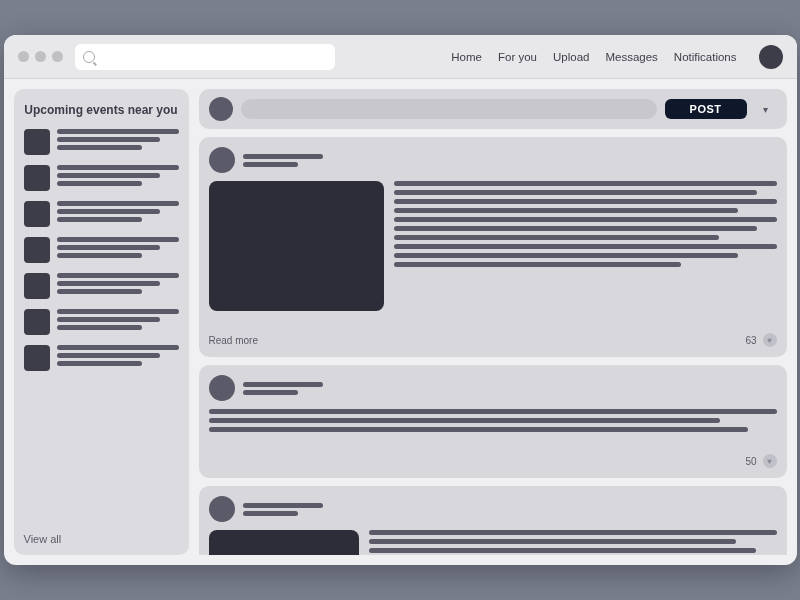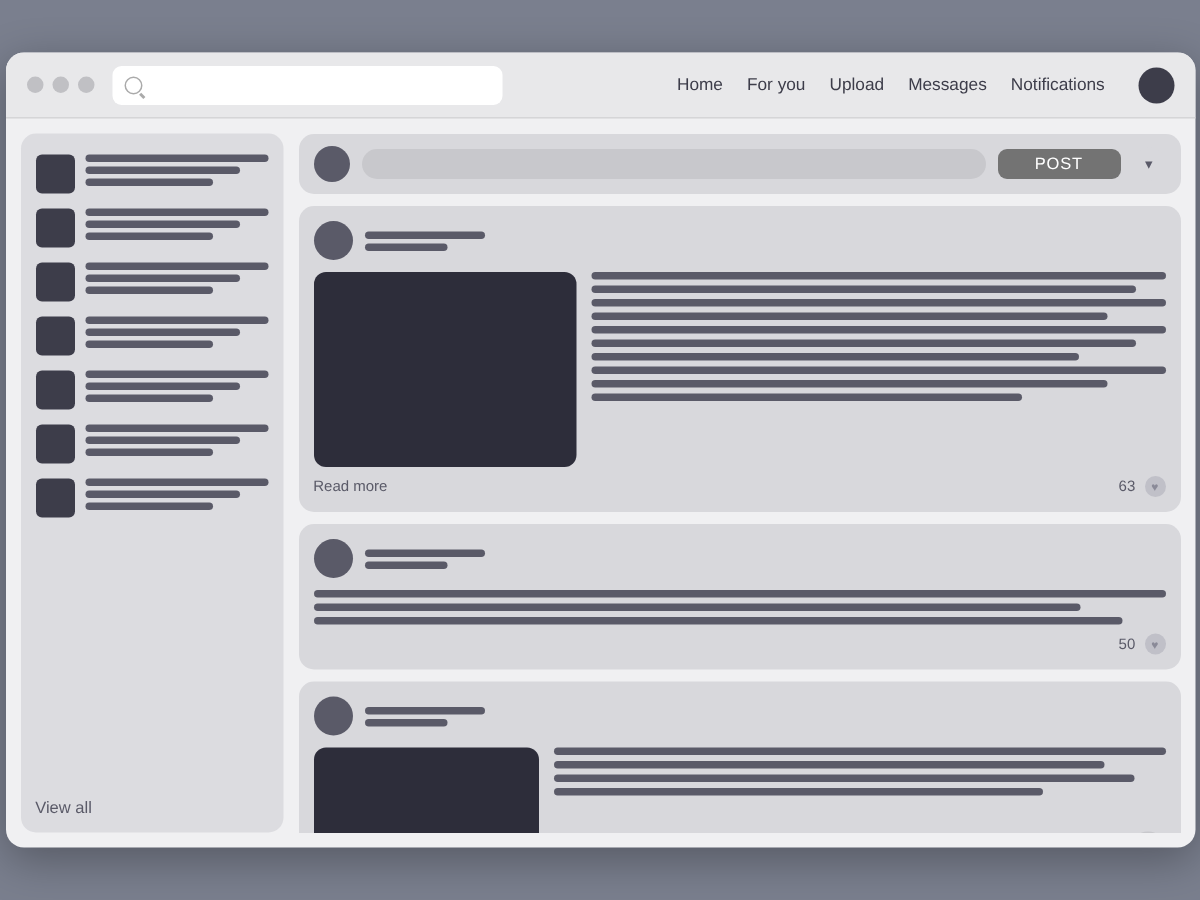--- a/index.html
+++ b/index.html
@@ -175,27 +175,27 @@
       background: #5a5a68;
       flex-shrink: 0;
     }
     .post-input-field {
       flex: 1;
       height: 20px;
       background: #c8c8cc;
       border-radius: 10px;
     }
     .post-button {
-      background: #737373;
+      background: #0f172a;
       color: #fff;
       border: none;
       border-radius: 6px;
       padding: 4px 25px;
       font-size: 11px;
-      font-weight: 400;
+      font-weight: 700;
       cursor: pointer;
       letter-spacing: 0.5px;
     }
     .chevron-btn {
       width: 22px;
       height: 22px;
       background: #d8d8dc;
       border-radius: 50%;
       display: flex;
       align-items: center;
@@ -253,21 +253,21 @@
     .text-line {
       height: 5px;
       background: #5a5a68;
       border-radius: 3px;
     }
     .card-footer {
       display: flex;
       align-items: center;
       justify-content: flex-end;
       gap: 6px;
-      margin-top: 6px;
+      margin-top: 22px;
     }
     .read-more {
       font-size: 10px;
       color: #5a5a68;
       cursor: pointer;
       margin-right: auto;
       font-weight: 500;
     }
     .like-count {
       font-size: 10px;
@@ -322,20 +322,21 @@
       <span class="nav-link">Upload</span>
       <span class="nav-link">Messages</span>
       <span class="nav-link">Notifications</span>
       <div class="user-avatar-nav"></div>
     </div>
   </div>
 
   <div class="main-content">
 
     <div class="sidebar">
+      <div class="sidebar-title">Upcoming events near you</div>
 
       <div class="event-item">
         <div class="event-thumb"></div>
         <div class="event-lines">
           <div class="event-line long"></div>
           <div class="event-line medium"></div>
           <div class="event-line short"></div>
         </div>
       </div>
       <div class="event-item">

